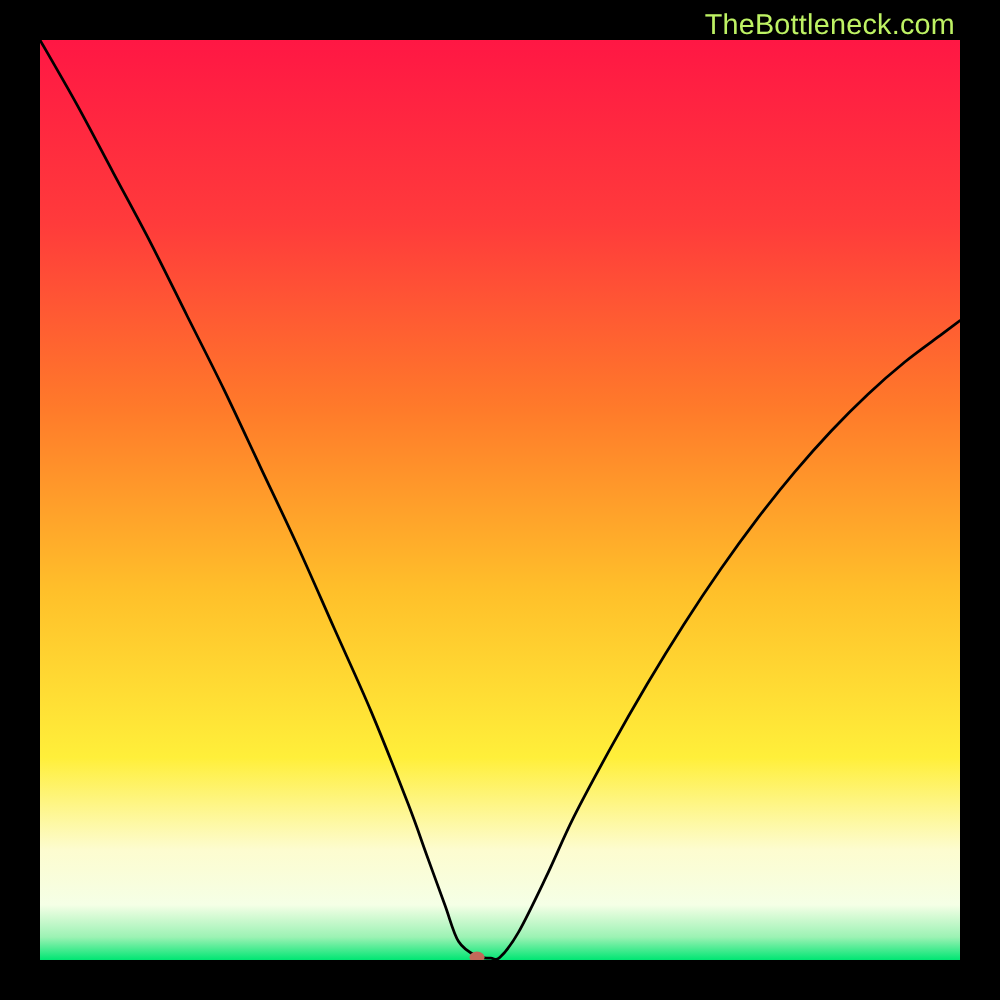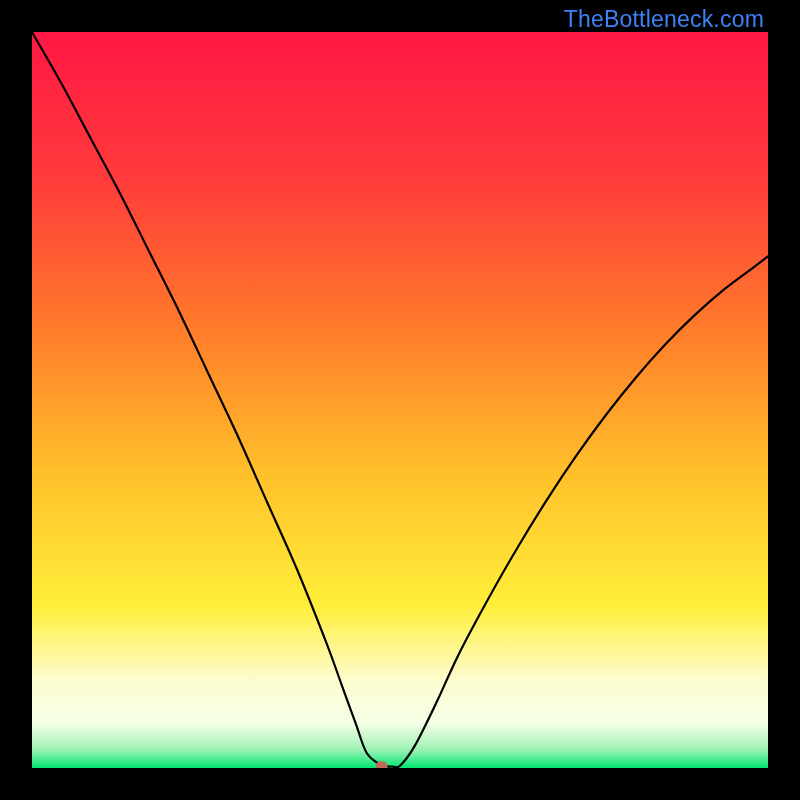--- a/index.html
+++ b/index.html
@@ -21,21 +21,21 @@
     position: absolute;
     left: 32px;
     top: 32px;
     width: 736px;
     height: 736px;
   }
   .watermark {
     position: absolute;
     top: 6px;
     right: 36px;
-    color: #3b82f6;
+    color: #bef264;
     font-size: 23px;
     font-weight: 500;
     letter-spacing: 0.2px;
     user-select: none;
   }
 </style>
 </head>
 <body>
 
 <div class="frame">

